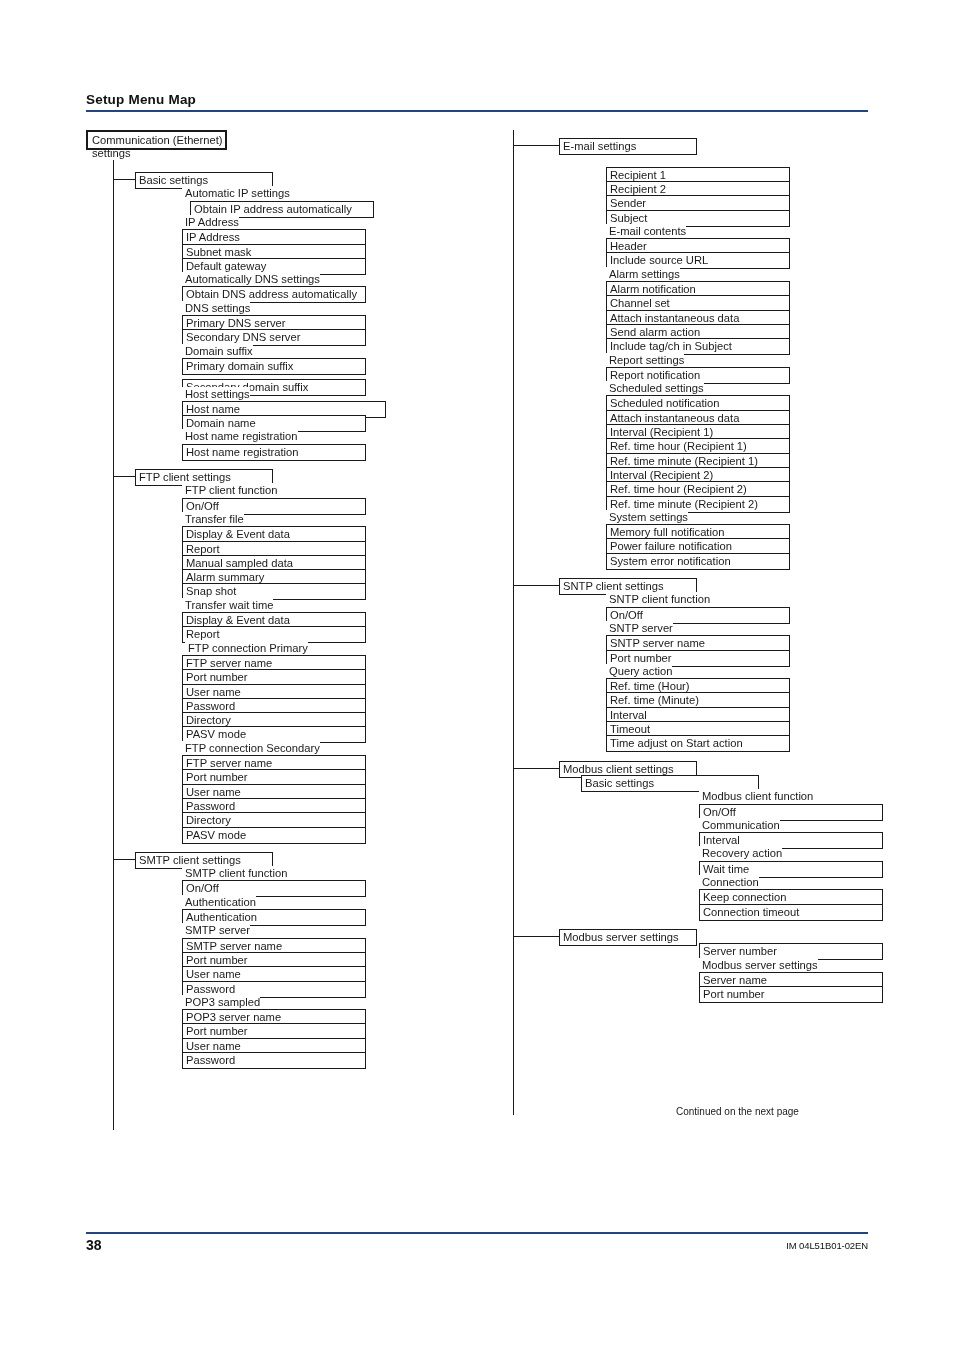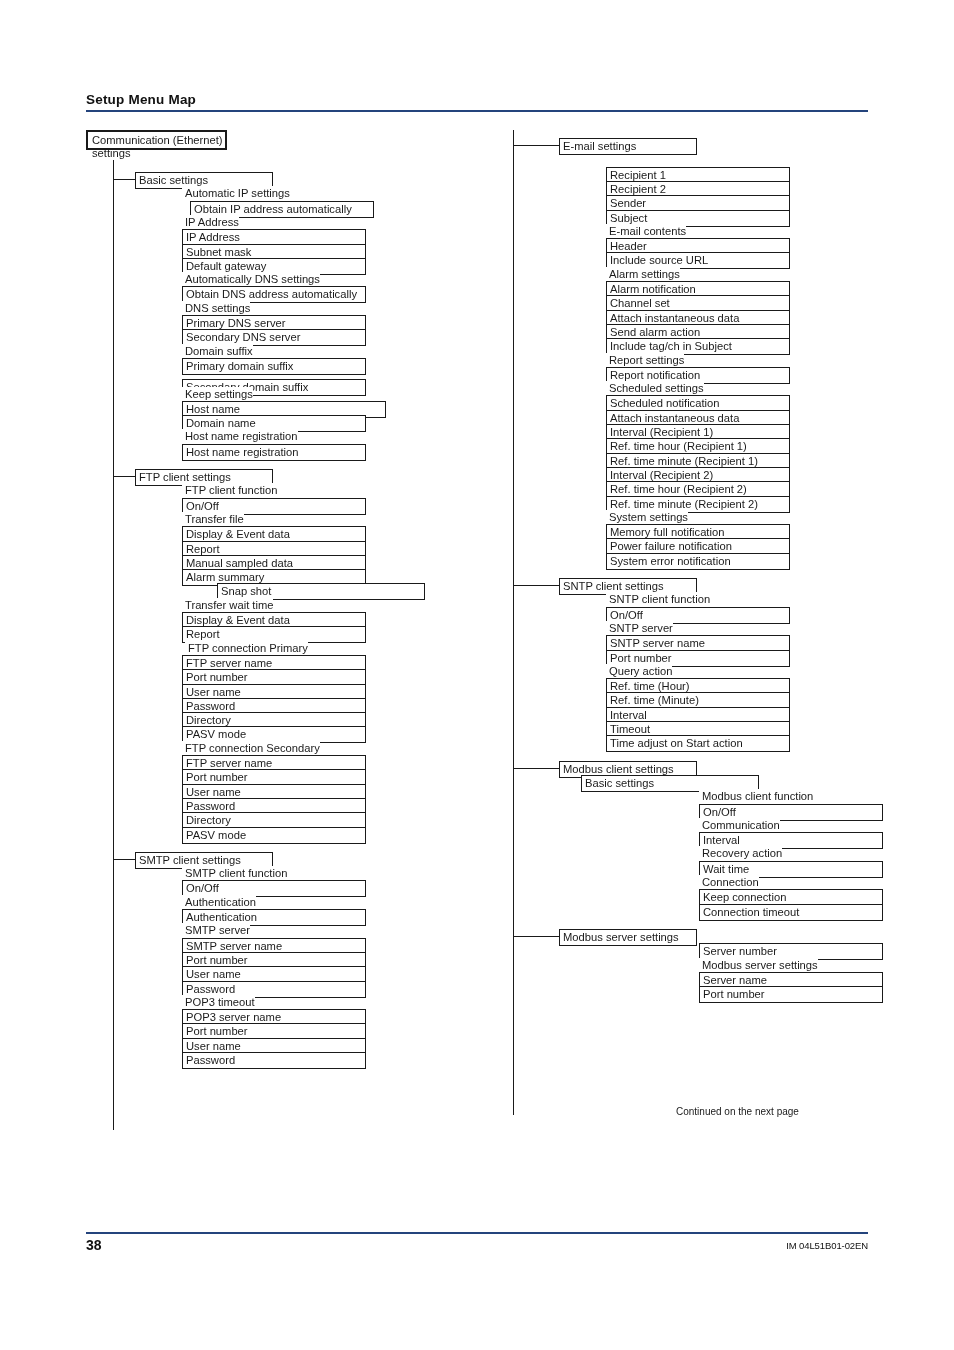--- a/index.html
+++ b/index.html
@@ -134,35 +134,35 @@
     <div class="node boxed" style="left: 96px; top: 113.5px; width: 184px;">Subnet mask</div>
     <div class="node boxed" style="left: 96px; top: 127.8px; width: 184px;">Default gateway</div>
     <div class="node plain" style="left: 96px; top: 142.1px;">Automatically DNS settings</div>
     <div class="node boxed" style="left: 96px; top: 156.4px; width: 184px;">Obtain DNS address automatically</div>
     <div class="node plain" style="left: 96px; top: 170.7px;">DNS settings</div>
     <div class="node boxed" style="left: 96px; top: 185px; width: 184px;">Primary DNS server</div>
     <div class="node boxed" style="left: 96px; top: 199.3px; width: 184px;">Secondary DNS server</div>
     <div class="node plain" style="left: 96px; top: 213.6px;">Domain suffix</div>
     <div class="node boxed" style="left: 96px; top: 227.9px; width: 184px;">Primary domain suffix</div>
     <div class="node boxed" style="left: 96px; top: 249px; width: 184px;">Secondary domain suffix</div>
-    <div class="node plain" style="left: 96px; top: 256.5px;">Keep settings</div>
+    <div class="node plain" style="left: 96px; top: 256.5px;">Host settings</div>
     <div class="node boxed" style="left: 96px; top: 270.8px; width: 204px;">Host name</div>
     <div class="node boxed" style="left: 96px; top: 285.1px; width: 184px;">Domain name</div>
     <div class="node plain" style="left: 96px; top: 299.4px;">Host name registration</div>
     <div class="node boxed" style="left: 96px; top: 313.7px; width: 184px;">Host name registration</div>
     <div class="branch" style="left: 27px; top: 346px; width: 22px;"></div>
     <div class="node boxed" style="left: 49px; top: 339px; width: 138px;">FTP client settings</div>
     <div class="node plain" style="left: 96px; top: 353.3px;">FTP client function</div>
     <div class="node boxed" style="left: 96px; top: 367.6px; width: 184px;">On/Off</div>
     <div class="node plain" style="left: 96px; top: 381.9px;">Transfer file</div>
     <div class="node boxed" style="left: 96px; top: 396.2px; width: 184px;">Display &amp; Event data</div>
     <div class="node boxed" style="left: 96px; top: 410.5px; width: 184px;">Report</div>
     <div class="node boxed" style="left: 96px; top: 424.8px; width: 184px;">Manual sampled data</div>
     <div class="node boxed" style="left: 96px; top: 439.1px; width: 184px;">Alarm summary</div>
-    <div class="node boxed" style="left: 96px; top: 453.4px; width: 208px; margin-left: 35px;">Snap shot</div>
+    <div class="node boxed" style="left: 96px; top: 453.4px; width: 184px;">Snap shot</div>
     <div class="node plain" style="left: 96px; top: 467.7px;">Transfer wait time</div>
     <div class="node boxed" style="left: 96px; top: 482px; width: 184px;">Display &amp; Event data</div>
     <div class="node boxed" style="left: 96px; top: 496.3px; width: 184px;">Report</div>
     <div class="node plain" style="left: 99px; top: 510.6px;">FTP connection Primary</div>
     <div class="node boxed" style="left: 96px; top: 524.9px; width: 184px;">FTP server name</div>
     <div class="node boxed" style="left: 96px; top: 539.2px; width: 184px;">Port number</div>
     <div class="node boxed" style="left: 96px; top: 553.5px; width: 184px;">User name</div>
     <div class="node boxed" style="left: 96px; top: 567.8px; width: 184px;">Password</div>
     <div class="node boxed" style="left: 96px; top: 582.1px; width: 184px;">Directory</div>
     <div class="node boxed" style="left: 96px; top: 596.4px; width: 184px;">PASV mode</div>
@@ -177,21 +177,21 @@
     <div class="node boxed" style="left: 49px; top: 721.8px; width: 138px;">SMTP client settings</div>
     <div class="node plain" style="left: 96px; top: 736.1px;">SMTP client function</div>
     <div class="node boxed" style="left: 96px; top: 750.4px; width: 184px;">On/Off</div>
     <div class="node plain" style="left: 96px; top: 764.7px;">Authentication</div>
     <div class="node boxed" style="left: 96px; top: 779px; width: 184px;">Authentication</div>
     <div class="node plain" style="left: 96px; top: 793.3px;">SMTP server</div>
     <div class="node boxed" style="left: 96px; top: 807.6px; width: 184px;">SMTP server name</div>
     <div class="node boxed" style="left: 96px; top: 821.9px; width: 184px;">Port number</div>
     <div class="node boxed" style="left: 96px; top: 836.2px; width: 184px;">User name</div>
     <div class="node boxed" style="left: 96px; top: 850.5px; width: 184px;">Password</div>
-    <div class="node plain" style="left: 96px; top: 864.8px;">POP3 timeout</div>
+    <div class="node plain" style="left: 96px; top: 864.8px;">POP3 sampled</div>
     <div class="node boxed" style="left: 96px; top: 879.1px; width: 184px;">POP3 server name</div>
     <div class="node boxed" style="left: 96px; top: 893.4px; width: 184px;">Port number</div>
     <div class="node boxed" style="left: 96px; top: 907.7px; width: 184px;">User name</div>
     <div class="node boxed" style="left: 96px; top: 922px; width: 184px;">Password</div>
   </div>
 <div class="column" id="column-right">
     <div class="trunk" style="left: 3px; top: 0px; height: 985px;"></div>
     <div class="branch" style="left: 3px; top: 15px; width: 46px;"></div>
     <div class="node boxed" style="left: 49px; top: 8px; width: 138px;">E-mail settings</div>
     <div class="node plain" style="left: 96px; top: 38px;">Mail header</div>

